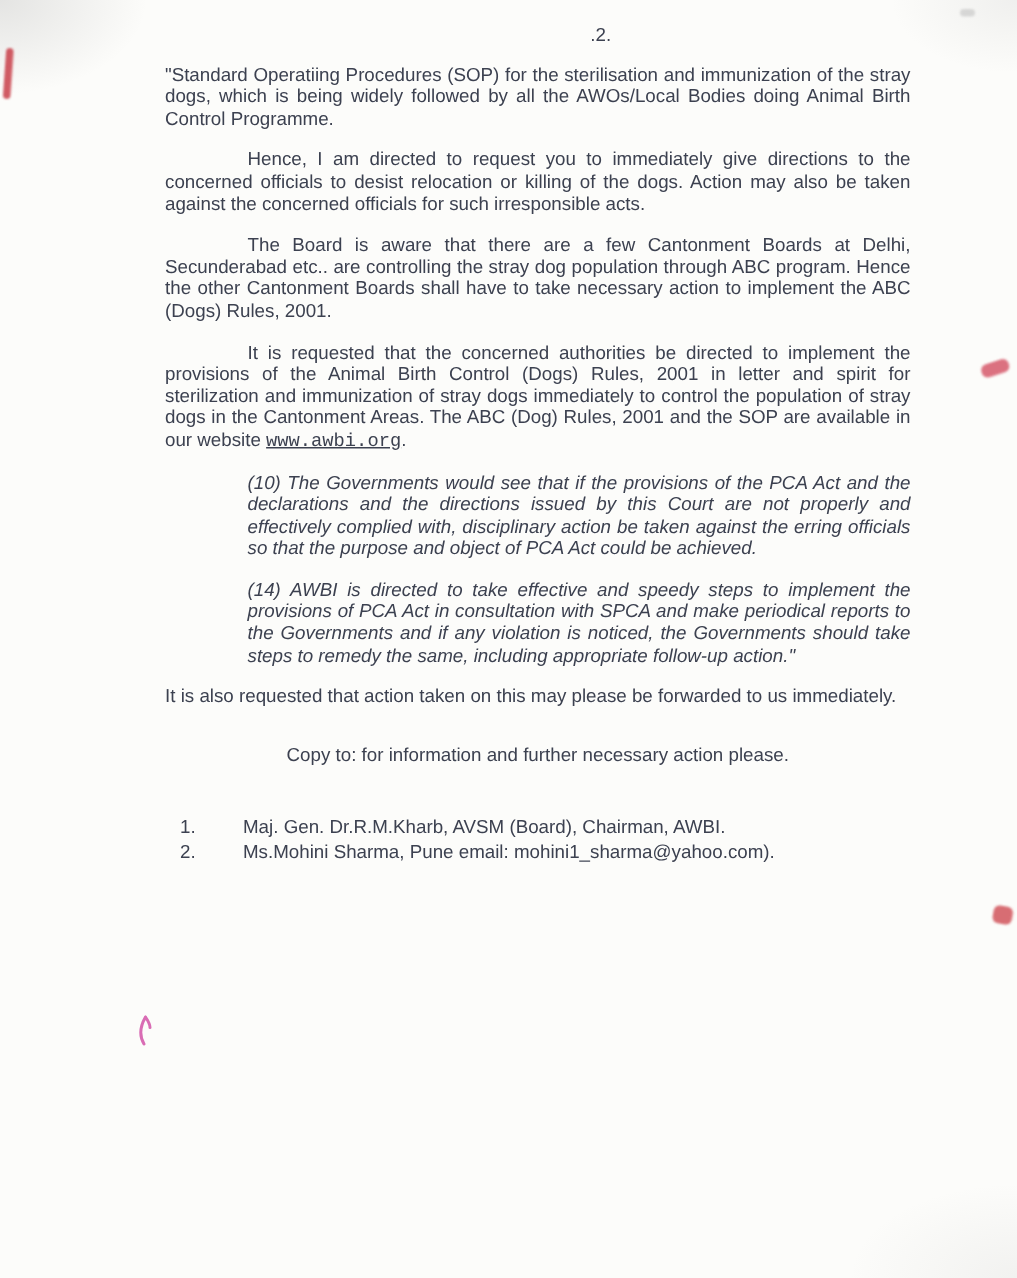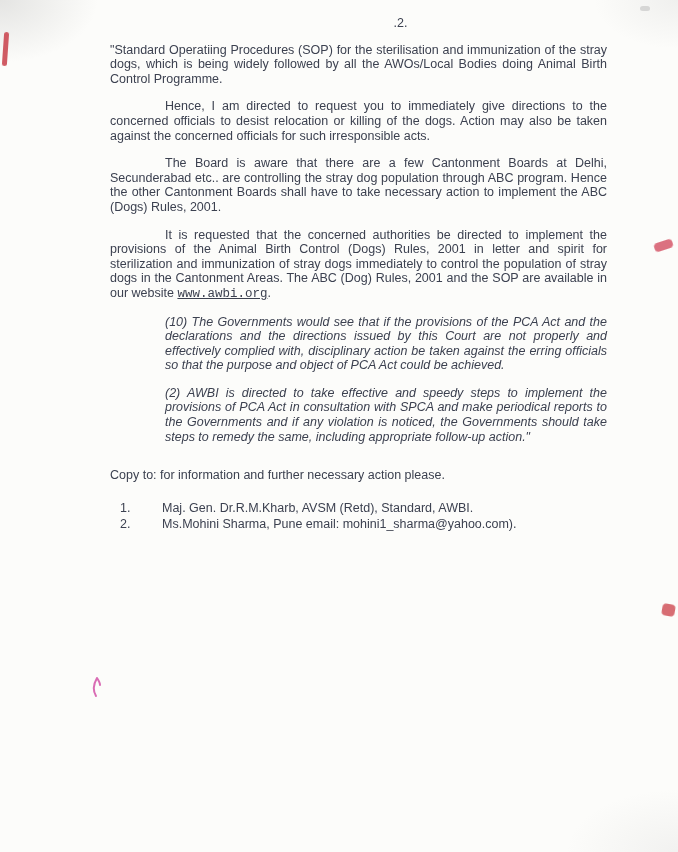--- a/index.html
+++ b/index.html
@@ -43,21 +43,21 @@
   .closing{margin-top:2px; margin-bottom:10px;}
   .sig-block{
     width:170px;
     margin-left:auto;
     text-align:center;
     line-height:15px;
   }
   .sig-salutation{text-align:right; padding-right:2px;}
   .sig-scrawl{display:block; margin:1px auto -2px auto;}
   .copy-section{margin-top:24px;}
-  .copy-heading{margin-bottom:18px; text-align:left;}
+  .copy-heading{margin-bottom:34px; text-align:center;}
   .copy-list{margin-left:10px;}
   .copy-row{display:flex; margin-bottom:2px;}
   .copy-num{width:42px; flex:0 0 42px;}
   
   .mark{position:absolute; filter:blur(.7px); border-radius:4px;}
   .mark-left-top{left:3px; top:32px; width:5px; height:34px; background:#c9404a; opacity:.85; transform:rotate(4deg);}
   .mark-right-1{right:5px; top:241px; width:19px; height:9px; background:#d44f62; opacity:.8; transform:rotate(-18deg);}
   .mark-right-2{right:3px; top:604px; width:13px; height:12px; background:#cf4a52; opacity:.8; transform:rotate(10deg);}
   .mark-top-right{right:28px; top:6px; width:10px; height:5px; background:#b9b9b9; opacity:.5;}
   .pink-tick{position:absolute; left:88px; top:676px;}
@@ -84,30 +84,31 @@
     <p class="indent">Hence, I am directed to request you to immediately give directions to the concerned officials to desist relocation or killing of the dogs. Action may also be taken against the concerned officials for such irresponsible acts.</p>
 
     <p class="indent">The Board is aware that there are a few Cantonment Boards at Delhi, Secunderabad etc.. are controlling the stray dog population through ABC program. Hence the other Cantonment Boards shall have to take necessary action to implement the ABC (Dogs) Rules, 2001.</p>
 
     <p class="indent">
       <span>It is requested that the concerned authorities be directed to implement the provisions of the Animal Birth Control (Dogs) Rules, 2001 in letter and spirit for sterilization and immunization of stray dogs immediately to control the population of stray dogs in the Cantonment Areas. The ABC (Dog) Rules, 2001 and the SOP are available in our website </span><span class="link">www.awbi.org</span><span>.</span>
     </p>
 
 
     <p class="quote">(10) The Governments would see that if the provisions of the PCA Act and the declarations and the directions issued by this Court are not properly and effectively complied with, disciplinary action be taken against the erring officials so that the purpose and object of PCA Act could be achieved.</p>
-    <p class="quote">(2) AWBI is directed to take effective and speedy steps to implement the provisions of PCA Act in consultation with SPCA and make periodical reports to the Governments and if any violation is noticed, the Governments should take steps to remedy the same, including appropriate follow-up action."</p>
+    <p class="quote">(14) AWBI is directed to take effective and speedy steps to implement the provisions of PCA Act in consultation with SPCA and make periodical reports to the Governments and if any violation is noticed, the Governments should take steps to remedy the same, including appropriate follow-up action."</p>
 
+    <p class="closing">It is also requested that action taken on this may please be forwarded to us immediately.</p>
 
 
     <div class="copy-section">
       <p class="copy-heading">Copy to: for information and further necessary action please.</p>
       <div class="copy-list">
         <div class="copy-row">
           <span class="copy-num">1.</span>
-          <span>Maj. Gen. Dr.R.M.Kharb, AVSM (Retd), Standard, AWBI.</span>
+          <span>Maj. Gen. Dr.R.M.Kharb, AVSM (Board), Chairman, AWBI.</span>
         </div>
         <div class="copy-row">
           <span class="copy-num">2.</span>
           <span>Ms.Mohini Sharma, Pune email: mohini1_sharma@yahoo.com).</span>
         </div>
       </div>
     </div>
 
   </div>
 </div>

